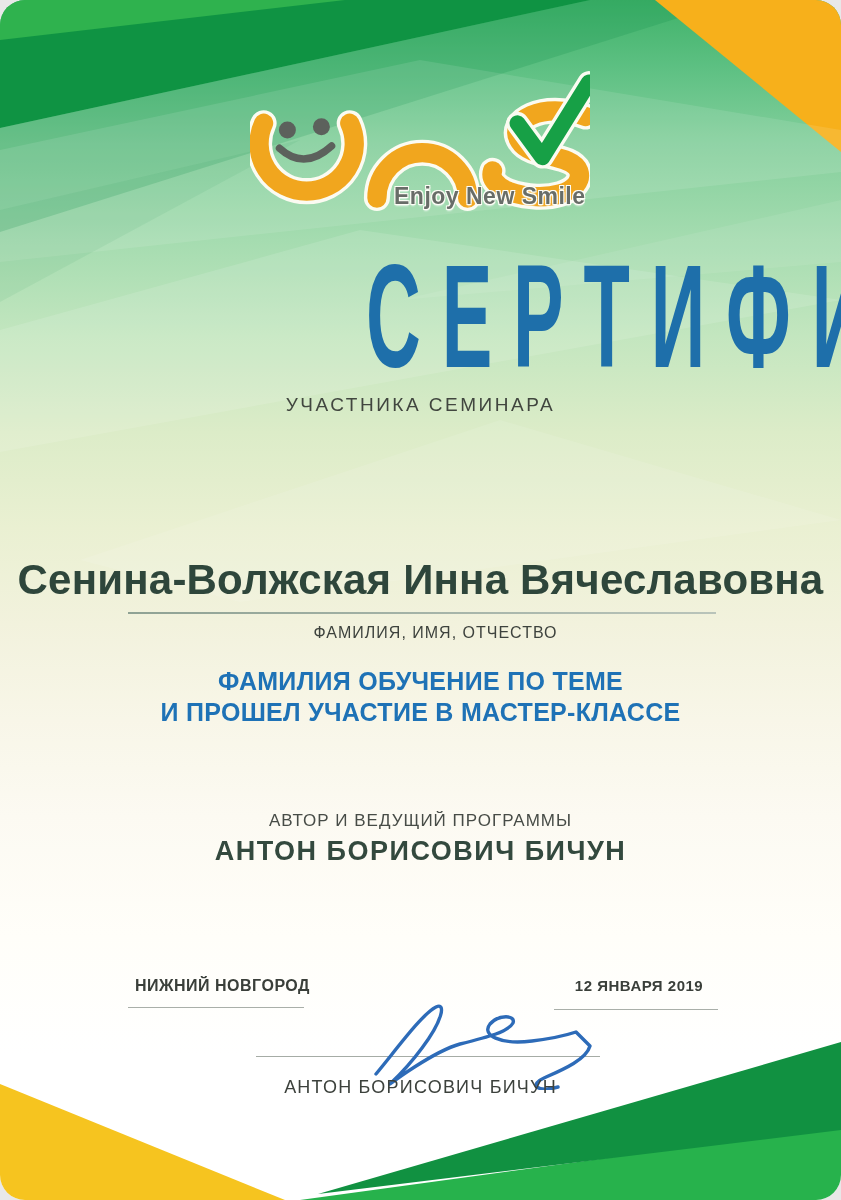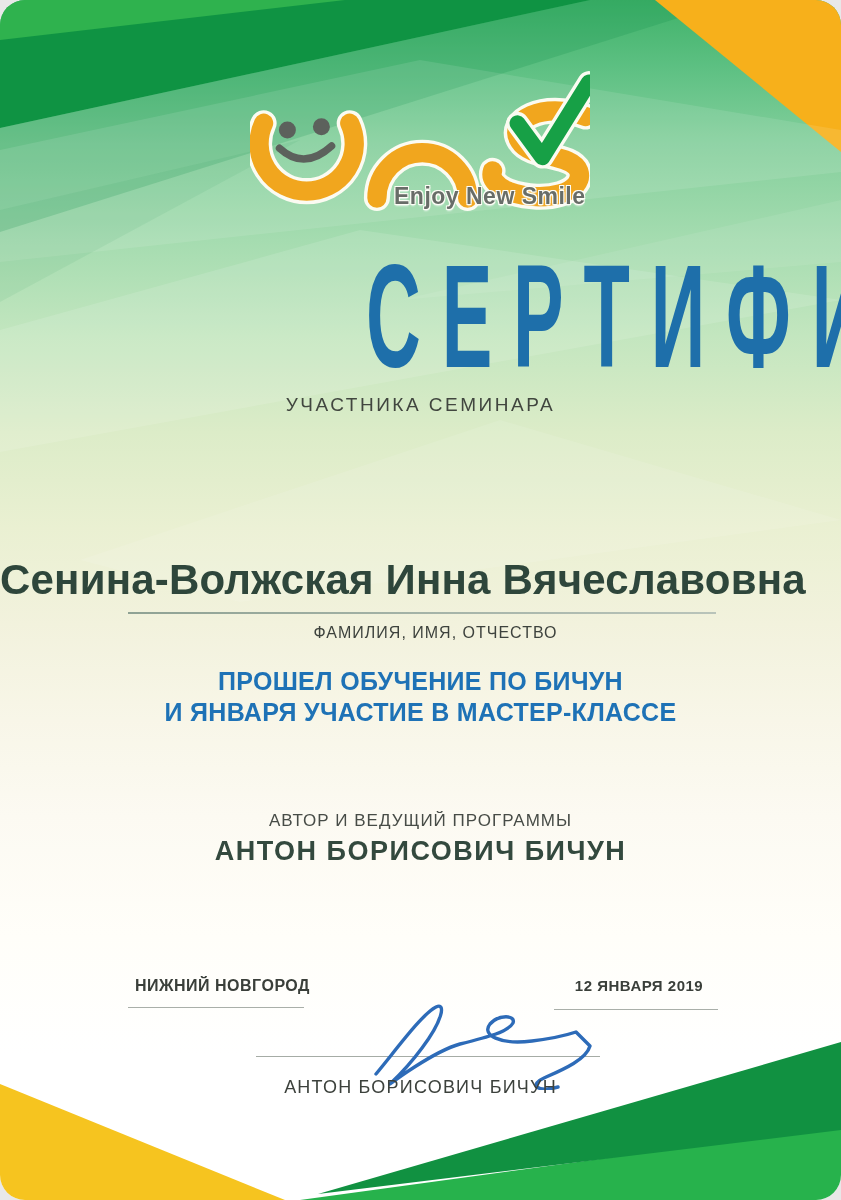--- a/index.html
+++ b/index.html
@@ -37,21 +37,21 @@
   }
   .cert-title .stretch{
     display:inline-block;transform:scaleX(.52);transform-origin:50% 50%;
     letter-spacing:40px;padding-left:40px;
   }
 
   .subtitle{left:0;top:394px;width:841px;text-align:center;color:#41463f;font-size:19px;letter-spacing:2.5px;}
 
   .seminar{left:0;top:441px;width:841px;text-align:center;color:#1a5fae;font-weight:bold;font-size:26px;line-height:34px;letter-spacing:.4px;}
 
-  .participant-name{left:0;top:556px;width:841px;text-align:left;color:#2e463b;font-weight:bold;font-size:42px;letter-spacing:.2px;}
+  .participant-name{left:0;top:556px;width:841px;text-align:center;color:#2e463b;font-weight:bold;font-size:42px;letter-spacing:.2px;}
   .name-rule{left:128px;top:612px;width:588px;height:2px;background:linear-gradient(90deg,#8fa294,#b9c4ba);}
   .name-caption{left:0;top:624px;width:841px;text-align:center;color:#3d423d;font-size:16px;letter-spacing:1px;margin-left:15px;}
 
   .statement{left:0;top:666px;width:841px;text-align:center;color:#1e72b6;font-weight:bold;font-size:25px;line-height:31px;letter-spacing:.3px;}
 
   .author-label{left:0;top:811px;width:841px;text-align:center;color:#474c47;font-size:17px;letter-spacing:1px;}
   .author-name{left:0;top:836px;width:841px;text-align:center;color:#33493e;font-weight:bold;font-size:27px;letter-spacing:1.5px;}
 
   .city{left:135px;top:977px;color:#3a3f3a;font-weight:bold;font-size:16px;letter-spacing:.5px;}
   .city-rule{left:128px;top:1007px;width:176px;height:1px;background:#a9afa9;}
@@ -114,22 +114,22 @@
     <span class="stretch">СЕРТИФИКАТ</span>
   </div>
   <div class="abs subtitle">УЧАСТНИКА СЕМИНАРА</div>
 
 
   <div class="abs participant-name">Сенина-Волжская Инна Вячеславовна</div>
   <div class="abs name-rule"></div>
   <div class="abs name-caption">ФАМИЛИЯ, ИМЯ, ОТЧЕСТВО</div>
 
   <div class="abs statement">
-    <div>ПРОШЕЛ ОБУЧЕНИЕ ПО БИЧУН</div>
-    <div>И ЯНВАРЯ УЧАСТИЕ В МАСТЕР-КЛАССЕ</div>
+    <div>ФАМИЛИЯ ОБУЧЕНИЕ ПО ТЕМЕ</div>
+    <div>И ПРОШЕЛ УЧАСТИЕ В МАСТЕР-КЛАССЕ</div>
   </div>
 
   <div class="abs author-label">АВТОР И ВЕДУЩИЙ ПРОГРАММЫ</div>
   <div class="abs author-name">АНТОН БОРИСОВИЧ БИЧУН</div>
 
   <div class="abs city">НИЖНИЙ НОВГОРОД</div>
   <div class="abs city-rule"></div>
   <div class="abs date">12 ЯНВАРЯ 2019</div>
   <div class="abs date-rule"></div>
 

